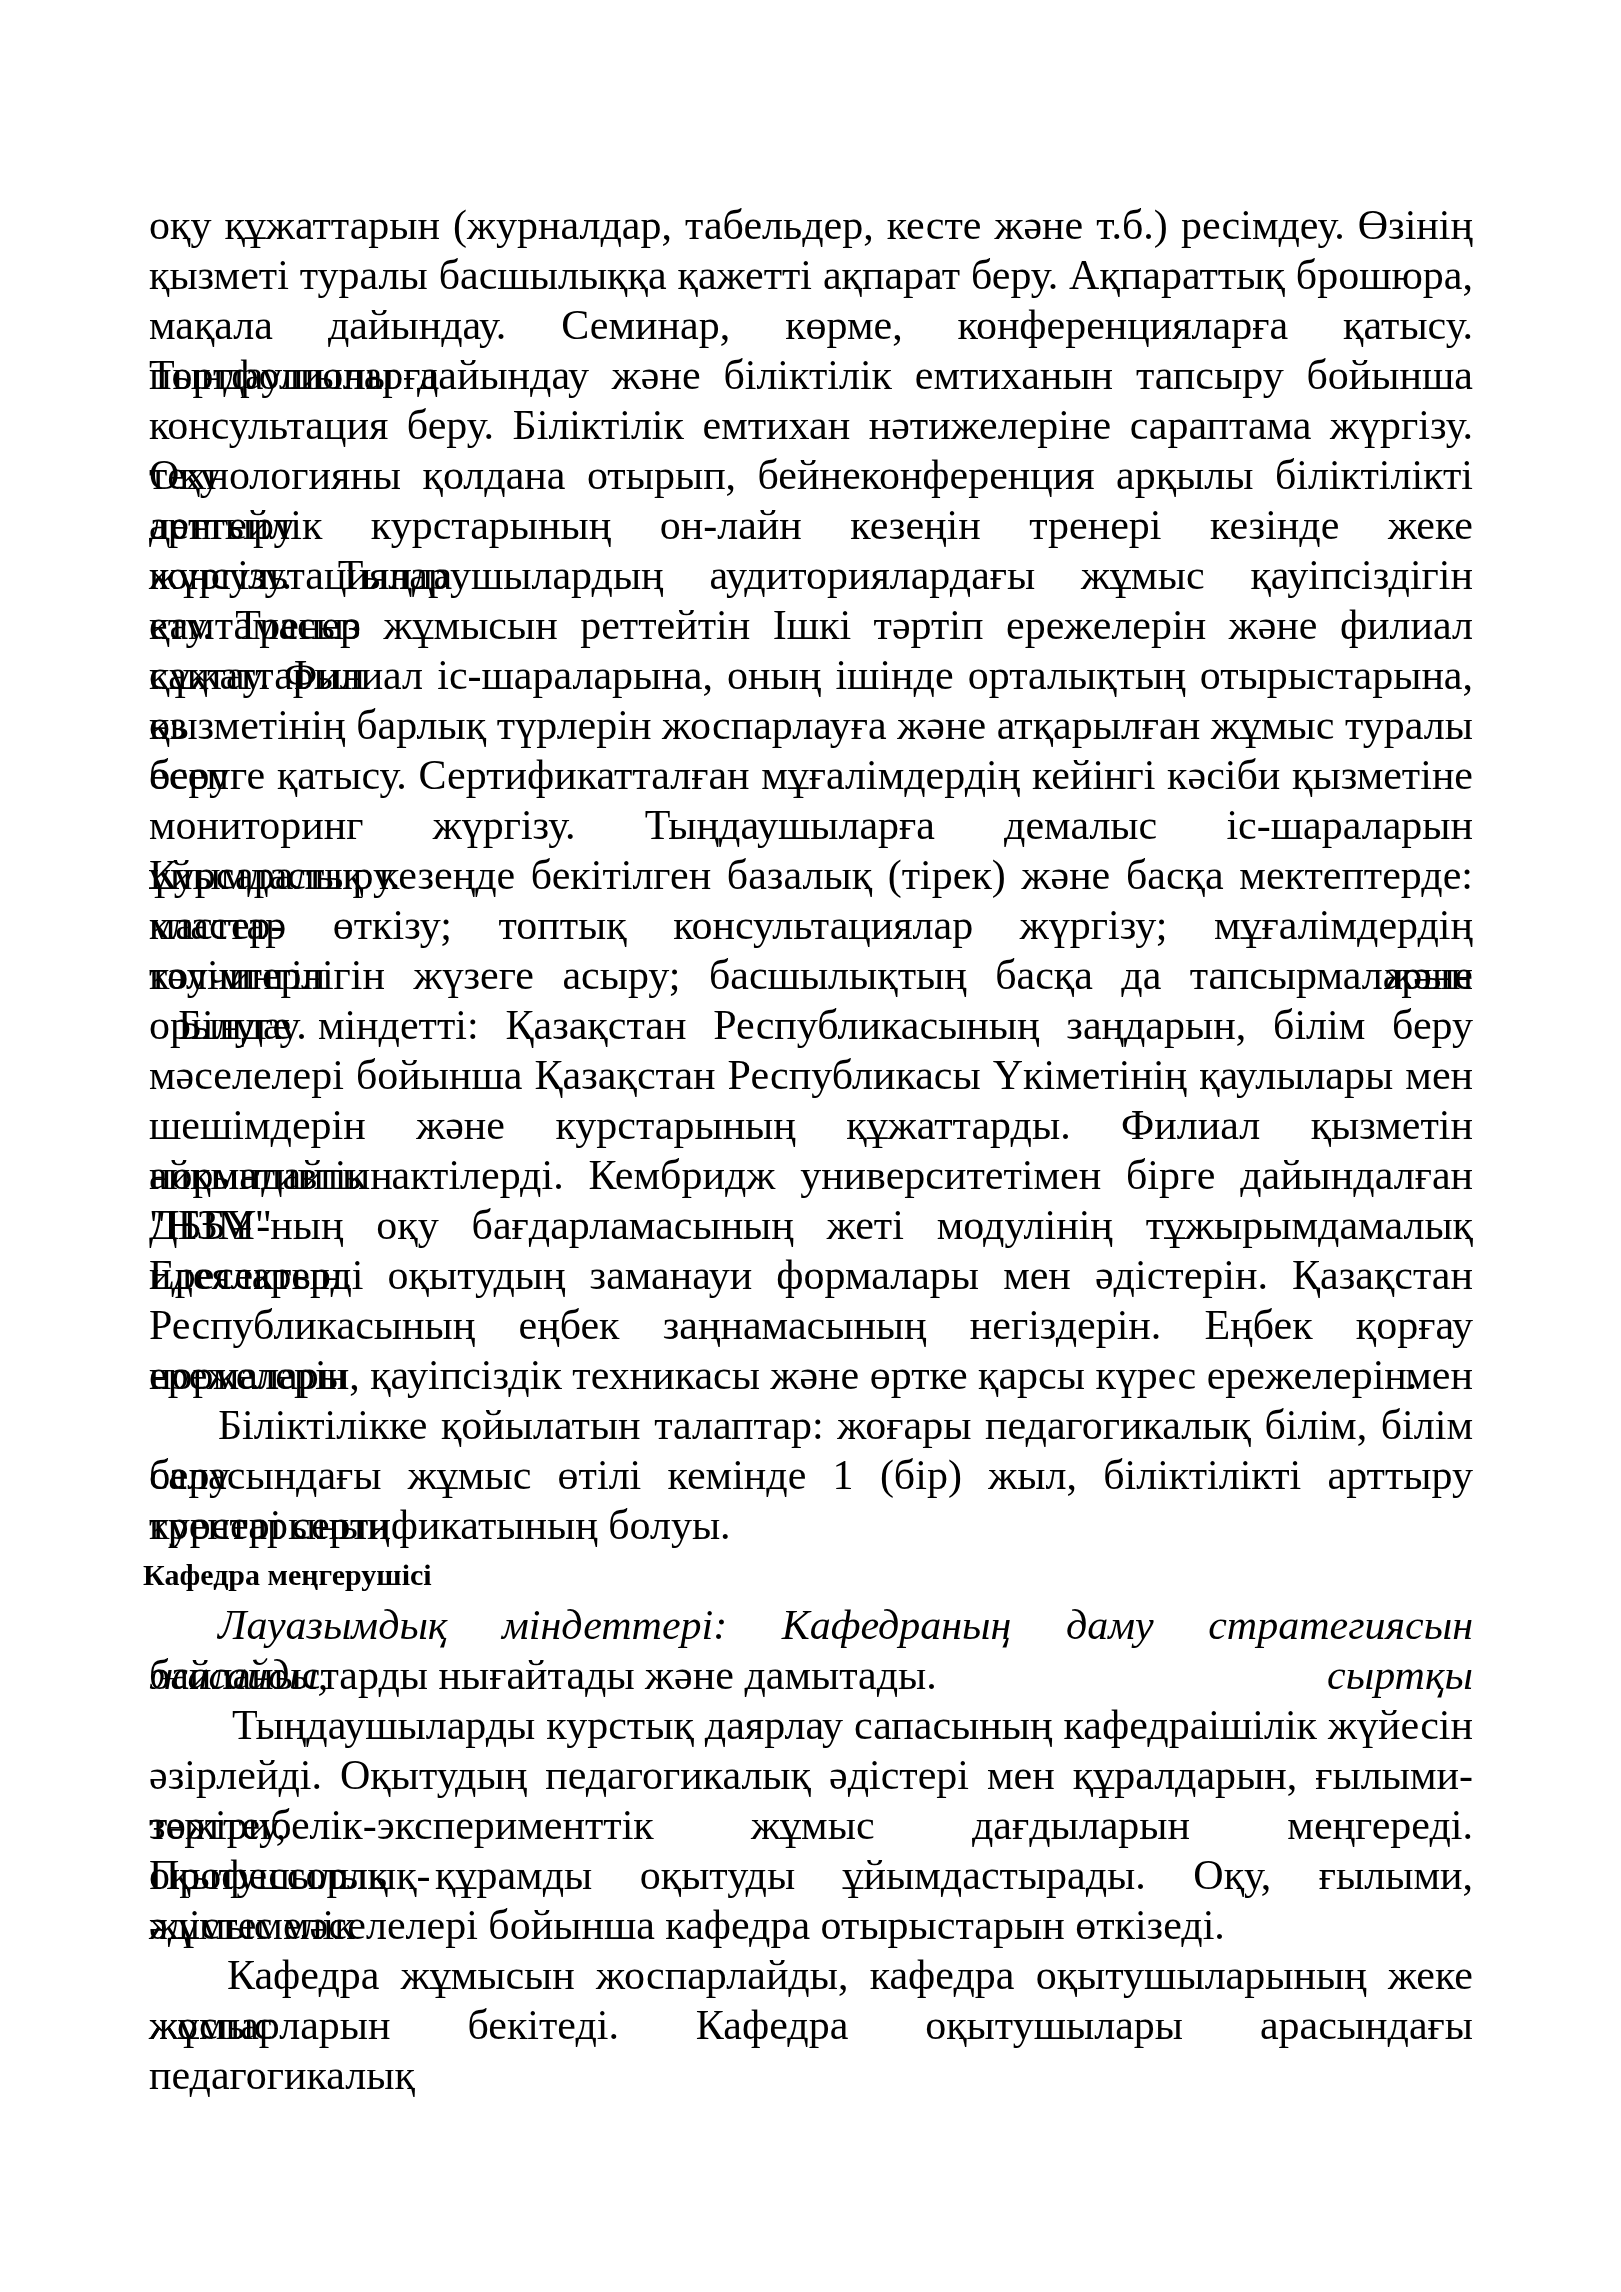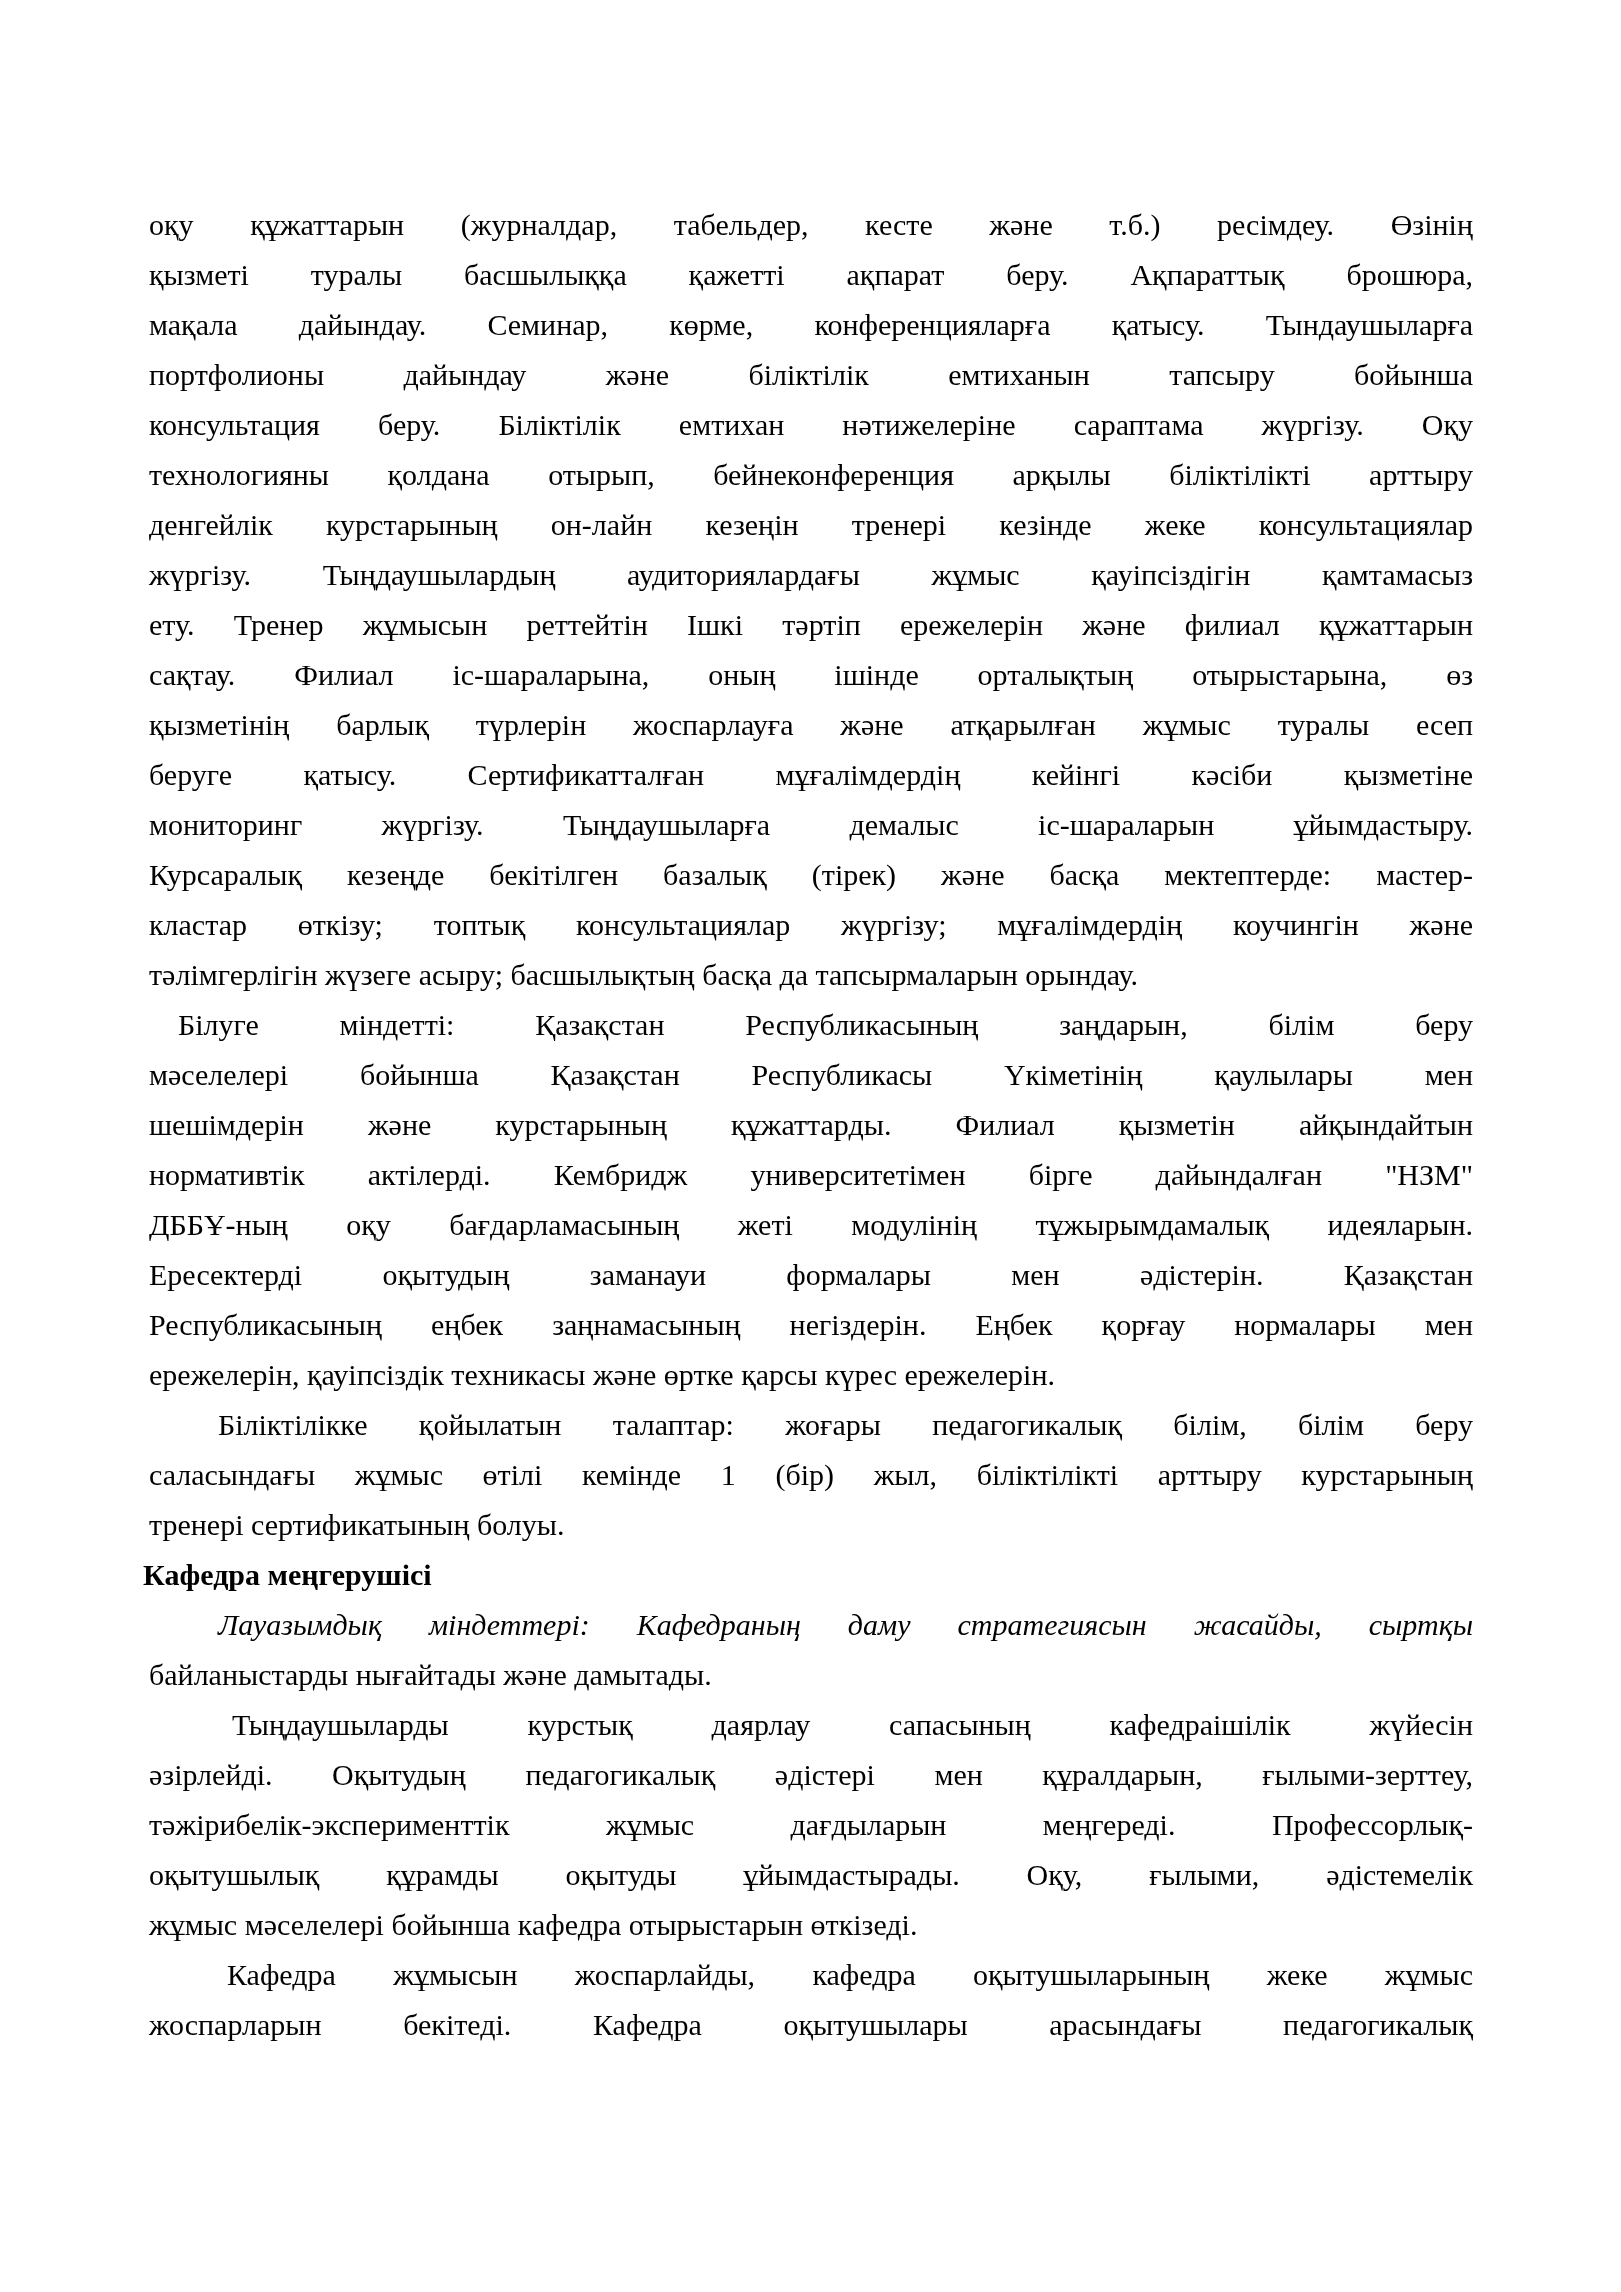--- a/index.html
+++ b/index.html
@@ -16,21 +16,21 @@
     font-family: "Liberation Serif", serif;
     overflow: hidden;
   }
   .content {
     position: absolute;
     left: 149px;
     top: 200px;
     width: 1324px;
   }
   .line {
-    font-size: 30px;
+    font-size: 42px;
     line-height: 50px;
     height: 50px;
     text-align: justify;
     text-align-last: left;
     white-space: nowrap; 
     white-space: normal;
     color: #000000;
   }
   .line.just {
     text-align-last: justify;

